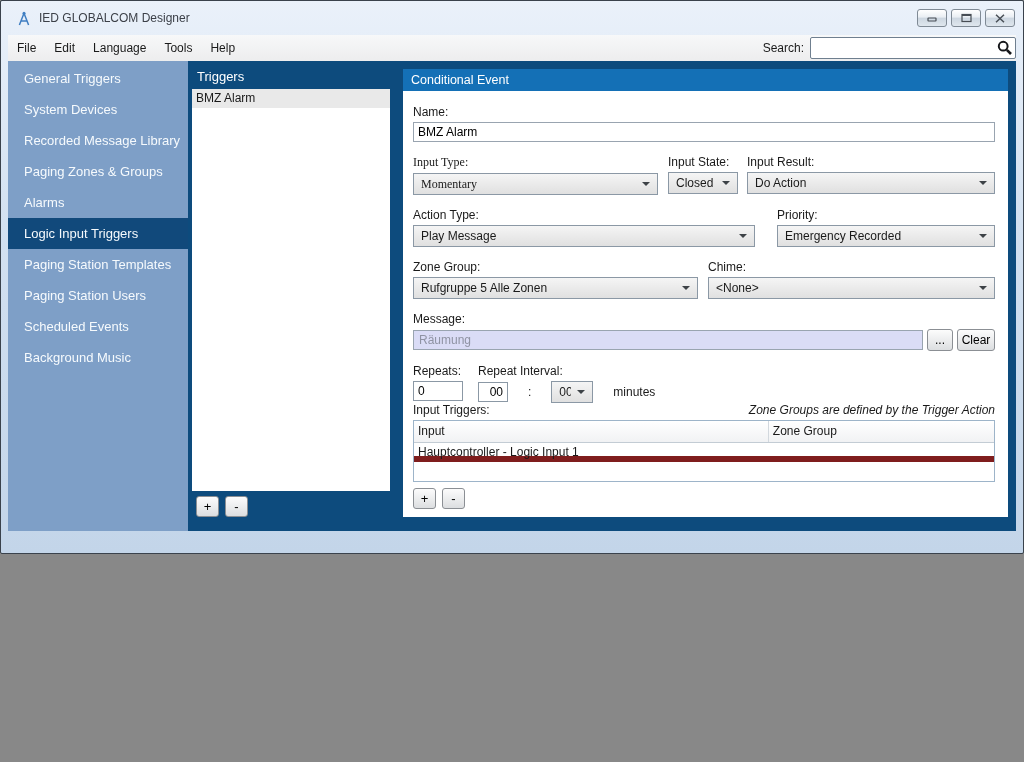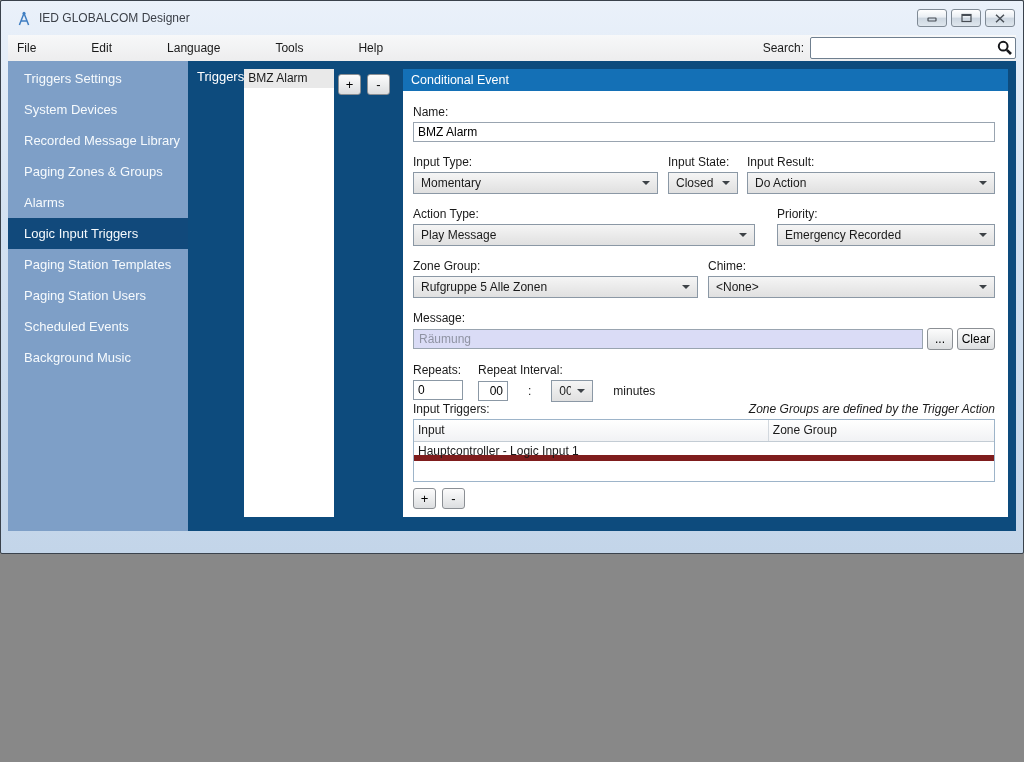--- a/index.html
+++ b/index.html
@@ -18,42 +18,42 @@
   .app-icon { width:14px; height:15px; margin-right:8px; flex:none; }
   .title-text { color:#3c4048; }
   .win-btns { margin-left:auto; display:flex; gap:4px; }
   .win-btn {
     width:30px; height:18px; border:1px solid #7f8a95; border-radius:3px;
     background:linear-gradient(#ffffff, #e9eef3 45%, #ccd6e0 50%, #dfe7ee);
     display:flex; align-items:center; justify-content:center; cursor:default;
   }
 
   
-  .menubar { height:26px; margin:0 7px; background:linear-gradient(#f7f8f9,#ededee); display:flex; align-items:center; flex:none;gap:37px; }
+  .menubar { height:26px; margin:0 7px; background:linear-gradient(#f7f8f9,#ededee); display:flex; align-items:center; flex:none; }
   .menu-item { padding:0 9px; line-height:26px; }
   .menu-item:first-child { padding-left:9px; }
   .search-wrap { margin-left:auto; display:flex; align-items:center; }
   .search-label { margin-right:6px; }
   .search-box { position:relative; width:206px; height:22px; }
   .search-box input {
     width:100%; height:100%; border:1px solid #6f7f8f; border-radius:2px;
     padding:0 22px 0 5px; font:inherit; background:#fff; outline:none;
   }
   .search-icon { position:absolute; right:3px; top:3px; width:16px; height:16px; }
 
   
   .main { flex:1; display:flex; margin:0 7px; min-height:0; }
   .sidebar { width:180px; background:#7e9fc7; flex:none; padding-top:2px; }
   .side-item { height:31px; line-height:31px; padding-left:16px; color:#f6fafd; font-size:13px; cursor:default; }
   .side-item.selected { background:#11497b; }
 
   .content { flex:1; background:#0d4b7d; display:flex; padding:8px 8px 14px 4px; min-width:0; }
 
   
-  .trig-panel { width:198px; flex:none; display:flex; flex-direction:row; }
+  .trig-panel { width:198px; flex:none; display:flex; flex-direction:column; }
   .trig-title { height:20px; color:#fff; padding-left:5px; font-size:13px; }
   .trig-list { flex:1; background:#fff; overflow:hidden; }
   .trig-item { height:19px; line-height:19px; padding-left:4px; background:#e9e9e9; }
   .trig-btns { height:26px; padding-top:5px; display:flex; gap:6px; padding-left:4px; }
 
   .gap { width:13px; flex:none; }
 
   
   .edit-panel { flex:1; display:flex; flex-direction:column; min-width:0; }
   .edit-header { height:22px; line-height:22px; background:#1470b6; color:#fff; padding-left:8px; flex:none; font-size:12.5px; }
@@ -80,21 +80,21 @@
   .it-note { margin-left:auto; font-style:italic; }
 
   .grid { margin-top:3px; flex:1; border:1px solid #9db4c9; display:flex; flex-direction:column; min-height:0; background:#fff; }
   .grid-head { height:22px; display:flex; background:linear-gradient(#ffffff,#f1f2f4); border-bottom:1px solid #c3ccd4; flex:none; }
   .gh-cell { line-height:21px; padding-left:4px; }
   .gh-input { flex:0 0 61%; }
   .gh-zone { flex:1; border-left:1px solid #d2d8de; }
   .grid-row { height:19px; line-height:19px; padding-left:4px; border-bottom:6px solid #7f1d1d; }
   .grid-btns { margin-top:6px; display:flex; gap:6px; flex:none; }
 
-  .w245{width:245px;flex:none;} .w70{width:70px;flex:none;} .w342{width:342px;flex:none;} .w285{width:285px;flex:none;}
+  .w245{width:245px;flex:none;font-family:Liberation Serif, serif;} .w70{width:70px;flex:none;} .w342{width:342px;flex:none;} .w285{width:285px;flex:none;}
   .ml10{margin-left:10px;} .ml9{margin-left:9px;} .ml22{margin-left:22px;} .grow{flex:1;min-width:0;}
 
   .rep-row { display:flex; margin-top:13px; }
   .rep-box { width:50px; height:20px; border:1px solid #8b98a5; font:inherit; padding:0 4px; outline:none; }
   .int-line { display:flex; align-items:center; gap:20px; }
   .int-box { width:30px; height:20px; border:1px solid #8b98a5; font:inherit; padding:0 4px; text-align:right; outline:none; }
   .dd-small { width:42px; height:22px; }
 </style>
 </head>
 <body>
@@ -142,21 +142,21 @@
           <circle cx="6.2" cy="6.2" r="4.4" fill="none" stroke="#15171a" stroke-width="2"></circle>
           <line x1="9.8" y1="9.8" x2="14" y2="14" stroke="#15171a" stroke-width="2.6"></line>
         </svg>
       </div>
     </div>
   </div>
 
   <div class="main">
 
     <div class="sidebar">
-      <div class="side-item">Triggers Settings</div>
+      <div class="side-item">General Triggers</div>
       <div class="side-item">System Devices</div>
       <div class="side-item">Recorded Message Library</div>
       <div class="side-item">Paging Zones &amp; Groups</div>
       <div class="side-item">Alarms</div>
       <div class="side-item selected">Logic Input Triggers</div>
       <div class="side-item">Paging Station Templates</div>
       <div class="side-item">Paging Station Users</div>
       <div class="side-item">Scheduled Events</div>
       <div class="side-item">Background Music</div>
     </div>

